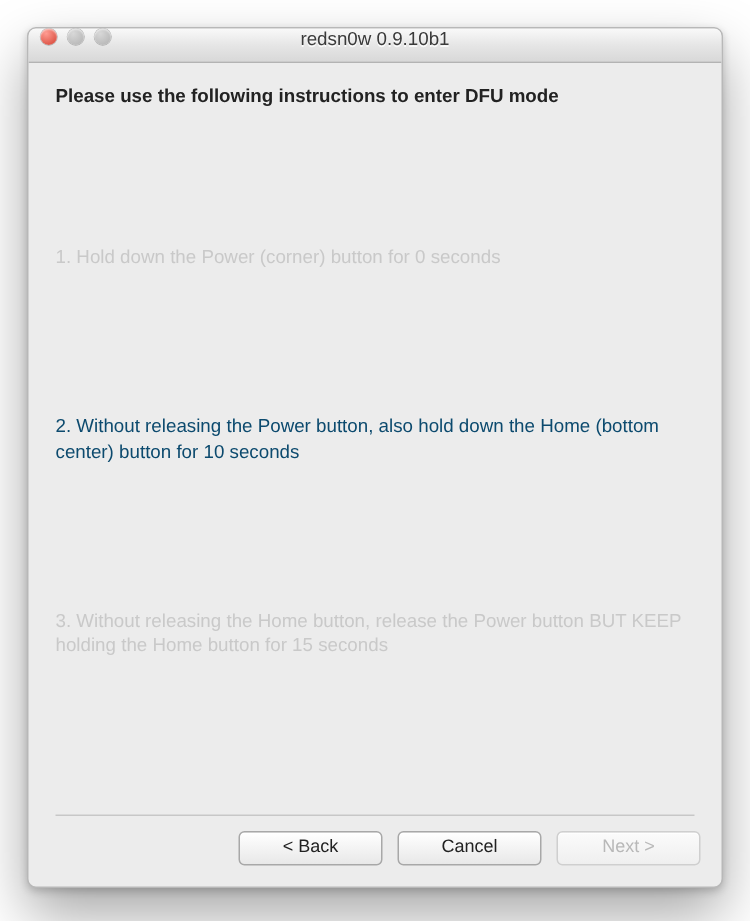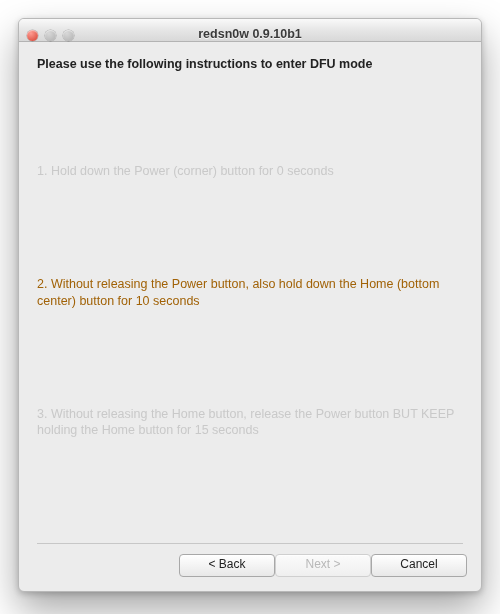--- a/index.html
+++ b/index.html
@@ -28,23 +28,22 @@
     display: flex;
     flex-direction: column;
     overflow: hidden;
   }
   .titlebar {
     height: 22px;
     flex: 0 0 22px;
     background: linear-gradient(to bottom, #f9f9f9 0%, #e6e6e6 50%, #d8d8d8 100%);
     border-bottom: 1px solid #b3b3b3;
     display: flex;
-    align-items: flex-end;
+    align-items: flex-start;
     position: relative;
-    font-weight: bold;
   }
   .traffic {
     display: flex;
     gap: 7px;
     padding-left: 8px;
   }
   .tl {
     width: 11px;
     height: 11px;
     border-radius: 50%;
@@ -73,35 +72,36 @@
   }
   .intro {
     font-size: 12.5px;
     color: #222;
     margin-bottom: 90px;
     font-weight: bold;
   }
   .step {
     font-size: 12.5px;
     margin-bottom: 96px;
-    color: #a16207;
+    color: #0c4a6e;
   }
   .step.dimmed {
     color: #c9c9c9;
   }
   .divider {
     border: none;
     border-top: 1px solid #c7c7c7;
     margin: 0;
   }
   .buttonbar {
     flex: 0 0 auto;
     padding: 10px 14px 14px 0;
     display: flex;
     justify-content: flex-end;
+    gap: 10px;
     align-items: flex-end;
   }
   .btn {
     min-width: 70px;
     height: 21px;
     padding: 0 12px;
     font-size: 12px;
     line-height: 19px;
     text-align: center;
     border-radius: 4px;
@@ -140,18 +140,18 @@
       <div class="step dimmed">1. Hold down the Power (corner) button for 0 seconds</div>
       <div class="step">2. Without releasing the Power button, also hold down the Home (bottom center) button for 10 seconds</div>
       <div class="step dimmed" style="margin-bottom:10px">3. Without releasing the Home button, release the Power button BUT KEEP holding the Home button for 15 seconds</div>
 
       <div class="spacer"></div>
       <hr class="divider">
     </div>
 
     <div class="buttonbar">
       <div class="btn">&lt; Back</div>
+      <div class="btn">Cancel</div>
       <div class="btn disabled">Next &gt;</div>
-      <div class="btn">Cancel</div>
     </div>
 
   </div>
 </div>
 
 </body></html>

